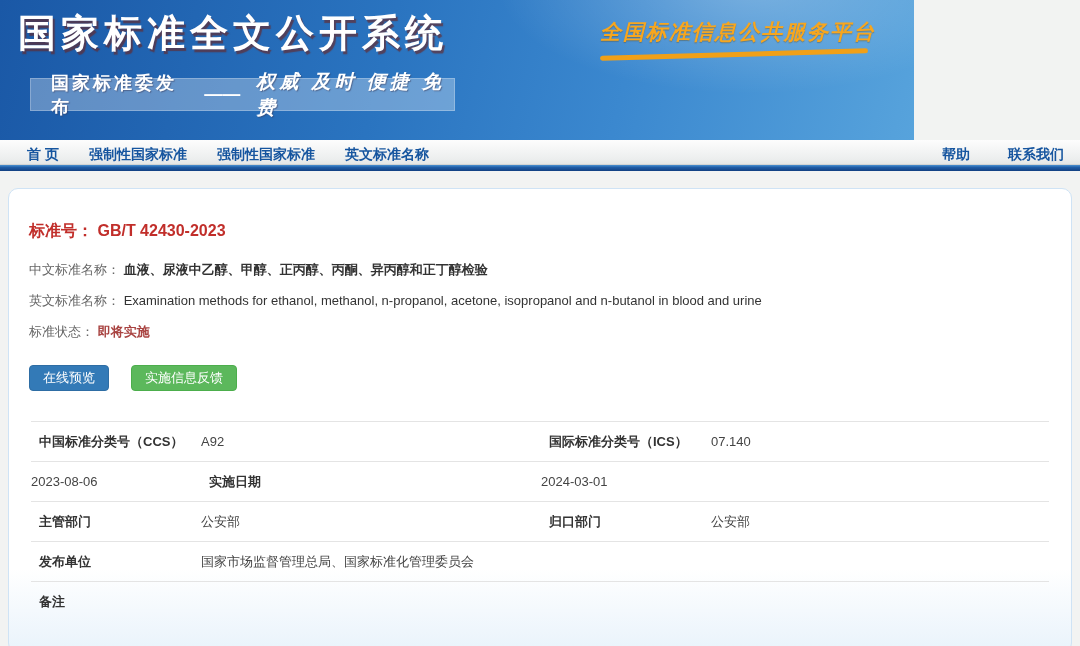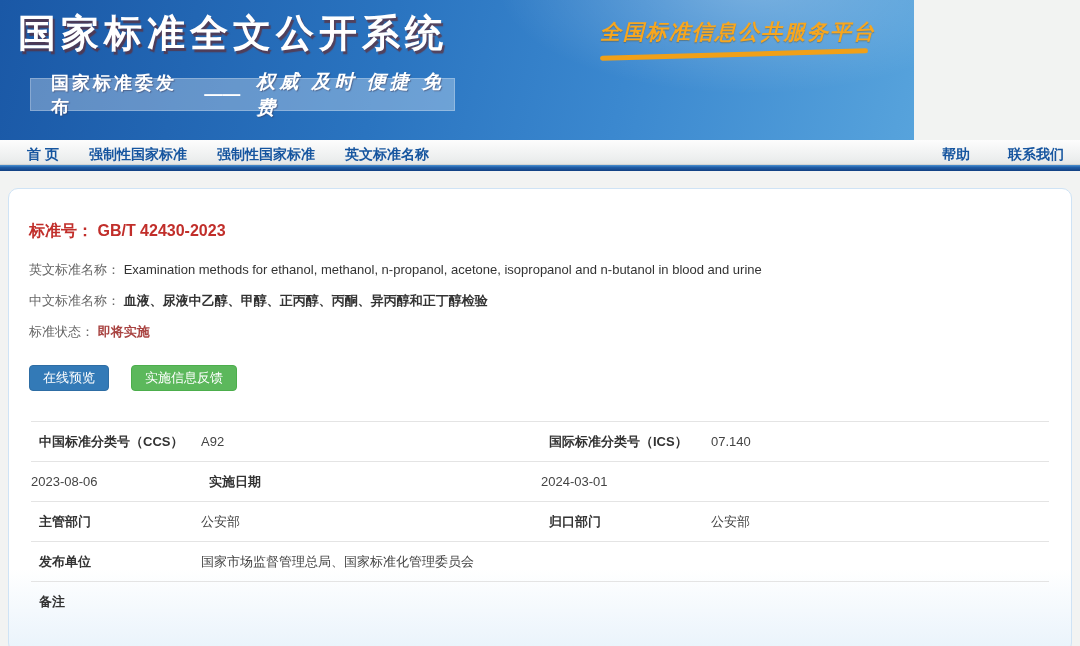--- a/index.html
+++ b/index.html
@@ -97,26 +97,26 @@
 <div class="page">
   <div class="panel">
 
     <div class="std-number">
       <span>标准号：</span>
       <span>GB/T 42430-2023</span>
     </div>
 
     <div class="meta">
       <div class="meta-line">
+        <span class="meta-label">中文标准名称：</span>
+        <span class="meta-value-bold">血液、尿液中乙醇、甲醇、正丙醇、丙酮、异丙醇和正丁醇检验</span>
+      </div>
+      <div class="meta-line">
         <span class="meta-label">英文标准名称：</span>
         <span class="meta-value">Examination methods for ethanol, methanol, n-propanol, acetone, isopropanol and n-butanol in blood and urine</span>
-      </div>
-      <div class="meta-line">
-        <span class="meta-label">中文标准名称：</span>
-        <span class="meta-value-bold">血液、尿液中乙醇、甲醇、正丙醇、丙酮、异丙醇和正丁醇检验</span>
       </div>
       <div class="meta-line">
         <span class="meta-label">标准状态：</span>
         <span class="meta-status">即将实施</span>
       </div>
     </div>
 
     <div class="btn-row">
       <button class="btn btn-preview">在线预览</button>
       <button class="btn btn-feedback">实施信息反馈</button>

